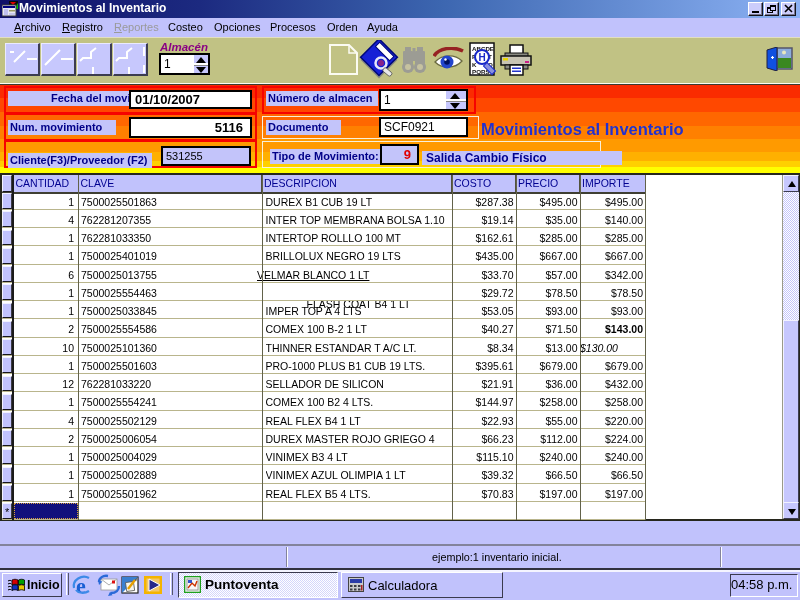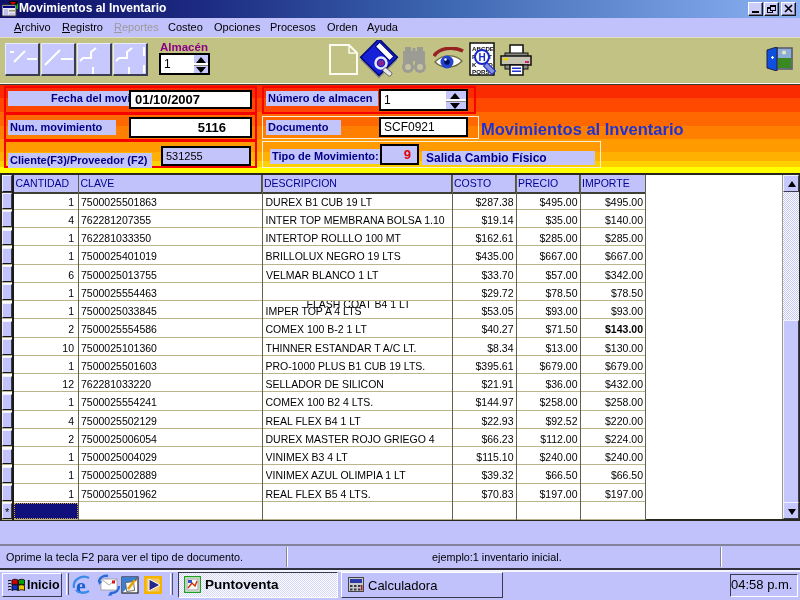--- a/index.html
+++ b/index.html
@@ -117,21 +117,21 @@
     </svg></div>
 <div class="abs navbtn" style="left:41px;top:43px;"><svg width="32" height="30">
       <path d="M3 21 L18 6 M19 15 L31 15" stroke="#fff" stroke-width="2" fill="none"></path>
     </svg></div>
 <div class="abs navbtn" style="left:77px;top:43px;"><svg width="32" height="30">
       <path d="M2 17 L5 14 L13 14 L13 8 L18 4 M15 23 L15 30" stroke="#fff" stroke-width="2" fill="none"></path>
     </svg></div>
 <div class="abs navbtn" style="left:113px;top:43px;"><svg width="32" height="30">
       <path d="M2 17 L5 14 L13 14 L13 8 L18 4 M15 23 L15 30 M30 3 L30 12 M30 21 L30 29" stroke="#fff" stroke-width="2" fill="none"></path>
     </svg></div>
-<div class="abs" id="lbl-almacen" style="top:41px;">Almacén</div>
+<div class="abs" id="lbl-almacen" style="top:41px;font-style:italic;">Almacén</div>
 <div class="abs" id="spin-almacen" style="top:53px;">
   <div class="val">1</div>
   <div style="position:absolute;right:0px;top:0px;width:14px;height:8.5px;background:#c6c7fd;border-bottom:1px solid #fff;">
       <div style="position:absolute;left:2px;top:2px;border-left:5px solid transparent;border-right:5px solid transparent;border-bottom:6px solid #000;"></div>
     </div>
   <div style="position:absolute;right:0px;bottom:0px;width:14px;height:8.5px;background:#c6c7fd;border-top:1px solid #888;">
       <div style="position:absolute;left:2px;top:1.5px;border-left:5px solid transparent;border-right:5px solid transparent;border-top:6px solid #000;"></div>
     </div>
 </div>
 <div class="abs" id="tb-icons" style="left:0;top:0;">
@@ -209,38 +209,38 @@
 <div class="abs redpanel" style="left:4px;top:86px;width:253px;height:82px;"></div>
 <div class="abs" style="left:6px;top:112px;width:249px;height:2.5px;background:#f60300;"></div>
 <div class="abs" style="left:6px;top:139px;width:249px;height:2.5px;background:#f60300;"></div>
 <div class="abs redpanel" style="left:262px;top:86px;width:214px;height:28px;"></div>
 <div class="abs litepanel" style="left:262px;top:116px;width:217px;height:23px;"></div>
 <div class="abs litepanel" style="left:262px;top:141px;width:339px;height:27px;"></div>
 
 <div class="abs flabel" style="left:8px;top:91px;width:122px;padding-left:43px;">Fecha del movimiento</div>
 <div class="abs winput" style="left:129px;top:90px;width:123px;height:19px;line-height:15px;padding-left:4px;">01/10/2007</div>
 <div class="abs flabel" style="left:8px;top:120px;width:108px;">Num. movimiento</div>
-<div class="abs winput" style="left:129px;top:117px;width:123px;height:21px;line-height:17px;padding-right:24px;text-align:right;">5116</div>
+<div class="abs winput" style="left:129px;top:117px;width:123px;height:21px;line-height:17px;padding-right:7px;text-align:right;">5116</div>
 <div class="abs flabel" style="left:8px;top:153px;width:144px;">Cliente(F3)/Proveedor (F2)</div>
 <div class="abs lavinput" style="left:161px;top:146px;width:90px;height:20px;line-height:16px;padding-left:3px;font-size:11px;">531255</div>
 
 <div class="abs flabel" style="left:266px;top:91px;width:112px;">Número de almacen</div>
 <div class="abs winput" style="left:379px;top:89px;width:89px;height:22px;line-height:18px;padding-left:3px;font-weight:normal;font-size:12px;">1
   <div style="position:absolute;right:0px;top:0px;width:20px;height:8.5px;background:#c6c7fd;border-bottom:1px solid #fff;">
       <div style="position:absolute;left:4px;top:2px;border-left:5px solid transparent;border-right:5px solid transparent;border-bottom:6px solid #000;"></div>
     </div>
   <div style="position:absolute;right:0px;bottom:0px;width:20px;height:8.5px;background:#c6c7fd;border-top:1px solid #888;">
       <div style="position:absolute;left:4px;top:1.5px;border-left:5px solid transparent;border-right:5px solid transparent;border-top:6px solid #000;"></div>
     </div>
 </div>
 <div class="abs flabel" style="left:266px;top:120px;width:75px;">Documento</div>
 <div class="abs winput" style="left:379px;top:117px;width:89px;height:20px;line-height:16px;padding-left:3px;font-weight:normal;font-size:12px;">SCF0921</div>
 <div class="abs flabel" style="left:270px;top:149px;">Tipo de Movimiento:</div>
 <div class="abs lavinput" style="left:380px;top:144px;width:39px;height:21px;line-height:17px;padding-right:6px;text-align:right;color:#e00000;font-weight:bold;font-size:13px;">9</div>
-<div class="abs" style="left:422px;top:151px;width:173px;height:14px;background:#c3c4fa;color:#000090;font-weight:bold;font-size:12px;line-height:14px;padding-left:4px;">Salida Cambio Físico</div>
+<div class="abs" style="left:422px;top:151px;width:200px;height:14px;background:#c3c4fa;color:#000090;font-weight:bold;font-size:12px;line-height:14px;padding-left:4px;">Salida Cambio Físico</div>
 <div class="abs" style="left:481px;top:120px;color:#2330cf;font-weight:bold;font-size:16.5px;">Movimientos al Inventario</div>
 
 <div class="abs" id="grid"></div>
 <div class="abs" id="gridinner" style="left:0;top:0;width:0;height:0;">
 <div class="abs selcell" style="left:2px;top:175px;width:10px;height:16.5px;"></div>
 <div class="abs gh" style="left:13.5px;top:175px;width:65.0px;">CANTIDAD</div>
 <div class="abs gh" style="left:78.5px;top:175px;width:183.5px;">CLAVE</div>
 <div class="abs gh" style="left:262px;top:175px;width:190px;">DESCRIPCION</div>
 <div class="abs gh" style="left:452px;top:175px;width:64px;">COSTO</div>
 <div class="abs gh" style="left:516px;top:175px;width:64px;">PRECIO</div>
@@ -274,21 +274,21 @@
 <div class="abs gcell" style="left:13.5px;top:247.25px;width:60.5px;text-align:right;">1</div>
 <div class="abs gcell" style="left:81.0px;top:247.25px;width:180.5px;">7500025401019</div>
 <div class="abs gcell" style="left:265.5px;top:247.25px;width:186px;">BRILLOLUX NEGRO 19 LTS</div>
 <div class="abs gcell" style="left:452px;top:247.25px;width:61.5px;text-align:right;">$435.00</div>
 <div class="abs gcell" style="left:516px;top:247.25px;width:61.5px;text-align:right;">$667.00</div>
 <div class="abs gcell" style="left:580px;top:247.25px;width:63.0px;text-align:right;">$667.00</div>
 <div class="abs rowline" style="left:2px;top:263.50px;width:643.5px;"></div>
 <div class="abs selcell" style="left:2px;top:266.00px;width:10px;height:15.75px;"></div>
 <div class="abs gcell" style="left:13.5px;top:265.50px;width:60.5px;text-align:right;">6</div>
 <div class="abs gcell" style="left:81.0px;top:265.50px;width:180.5px;">7500025013755</div>
-<div class="abs gcell" style="left:266px;top:265.50px;width:186px;">VELMAR BLANCO 1 LT</div>
+<div class="abs gcell" style="left:257px;top:265.50px;width:186px;text-decoration:underline;">VELMAR BLANCO 1 LT</div>
 <div class="abs gcell" style="left:452px;top:265.50px;width:61.5px;text-align:right;">$33.70</div>
 <div class="abs gcell" style="left:516px;top:265.50px;width:61.5px;text-align:right;">$57.00</div>
 <div class="abs gcell" style="left:580px;top:265.50px;width:63.0px;text-align:right;">$342.00</div>
 <div class="abs rowline" style="left:2px;top:281.75px;width:643.5px;"></div>
 <div class="abs selcell" style="left:2px;top:284.25px;width:10px;height:15.75px;"></div>
 <div class="abs gcell" style="left:13.5px;top:283.75px;width:60.5px;text-align:right;">1</div>
 <div class="abs gcell" style="left:81.0px;top:283.75px;width:180.5px;">7500025554463</div>
 <div class="abs gcell" style="left:265.5px;top:295px;width:186px;text-align:center;">FLASH COAT B4 1 LT</div>
 <div class="abs gcell" style="left:452px;top:283.75px;width:61.5px;text-align:right;">$29.72</div>
 <div class="abs gcell" style="left:516px;top:283.75px;width:61.5px;text-align:right;">$78.50</div>
@@ -309,21 +309,21 @@
 <div class="abs gcell" style="left:452px;top:320.25px;width:61.5px;text-align:right;">$40.27</div>
 <div class="abs gcell" style="left:516px;top:320.25px;width:61.5px;text-align:right;">$71.50</div>
 <div class="abs gcell" style="left:580px;top:320.25px;width:63.0px;text-align:right;font-weight:bold;">$143.00</div>
 <div class="abs rowline" style="left:2px;top:336.50px;width:643.5px;"></div>
 <div class="abs selcell" style="left:2px;top:339.00px;width:10px;height:15.75px;"></div>
 <div class="abs gcell" style="left:13.5px;top:338.50px;width:60.5px;text-align:right;">10</div>
 <div class="abs gcell" style="left:81.0px;top:338.50px;width:180.5px;">7500025101360</div>
 <div class="abs gcell" style="left:265.5px;top:338.50px;width:186px;">THINNER ESTANDAR T A/C LT.</div>
 <div class="abs gcell" style="left:452px;top:338.50px;width:61.5px;text-align:right;">$8.34</div>
 <div class="abs gcell" style="left:516px;top:338.50px;width:61.5px;text-align:right;">$13.00</div>
-<div class="abs gcell" style="left:580px;top:338.50px;width:63.0px;text-align:right;">$130.00</div>
+<div class="abs gcell" style="left:580px;top:338.50px;width:63.0px;text-align:left;font-style:italic;">$130.00</div>
 <div class="abs rowline" style="left:2px;top:354.75px;width:643.5px;"></div>
 <div class="abs selcell" style="left:2px;top:357.25px;width:10px;height:15.75px;"></div>
 <div class="abs gcell" style="left:13.5px;top:356.75px;width:60.5px;text-align:right;">1</div>
 <div class="abs gcell" style="left:81.0px;top:356.75px;width:180.5px;">7500025501603</div>
 <div class="abs gcell" style="left:265.5px;top:356.75px;width:186px;">PRO-1000 PLUS B1 CUB 19 LTS.</div>
 <div class="abs gcell" style="left:452px;top:356.75px;width:61.5px;text-align:right;">$395.61</div>
 <div class="abs gcell" style="left:516px;top:356.75px;width:61.5px;text-align:right;">$679.00</div>
 <div class="abs gcell" style="left:580px;top:356.75px;width:63.0px;text-align:right;">$679.00</div>
 <div class="abs rowline" style="left:2px;top:373.00px;width:643.5px;"></div>
 <div class="abs selcell" style="left:2px;top:375.50px;width:10px;height:15.75px;"></div>
@@ -340,21 +340,21 @@
 <div class="abs gcell" style="left:265.5px;top:393.25px;width:186px;">COMEX 100 B2 4 LTS.</div>
 <div class="abs gcell" style="left:452px;top:393.25px;width:61.5px;text-align:right;">$144.97</div>
 <div class="abs gcell" style="left:516px;top:393.25px;width:61.5px;text-align:right;">$258.00</div>
 <div class="abs gcell" style="left:580px;top:393.25px;width:63.0px;text-align:right;">$258.00</div>
 <div class="abs rowline" style="left:2px;top:409.50px;width:643.5px;"></div>
 <div class="abs selcell" style="left:2px;top:412.00px;width:10px;height:15.75px;"></div>
 <div class="abs gcell" style="left:13.5px;top:411.50px;width:60.5px;text-align:right;">4</div>
 <div class="abs gcell" style="left:81.0px;top:411.50px;width:180.5px;">7500025502129</div>
 <div class="abs gcell" style="left:265.5px;top:411.50px;width:186px;">REAL FLEX B4 1 LT</div>
 <div class="abs gcell" style="left:452px;top:411.50px;width:61.5px;text-align:right;">$22.93</div>
-<div class="abs gcell" style="left:516px;top:411.50px;width:61.5px;text-align:right;">$92.52</div>
+<div class="abs gcell" style="left:516px;top:411.50px;width:61.5px;text-align:right;">$55.00</div>
 <div class="abs gcell" style="left:580px;top:411.50px;width:63.0px;text-align:right;">$220.00</div>
 <div class="abs rowline" style="left:2px;top:427.75px;width:643.5px;"></div>
 <div class="abs selcell" style="left:2px;top:430.25px;width:10px;height:15.75px;"></div>
 <div class="abs gcell" style="left:13.5px;top:429.75px;width:60.5px;text-align:right;">2</div>
 <div class="abs gcell" style="left:81.0px;top:429.75px;width:180.5px;">7500025006054</div>
 <div class="abs gcell" style="left:265.5px;top:429.75px;width:186px;">DUREX MASTER ROJO GRIEGO 4</div>
 <div class="abs gcell" style="left:452px;top:429.75px;width:61.5px;text-align:right;">$66.23</div>
 <div class="abs gcell" style="left:516px;top:429.75px;width:61.5px;text-align:right;">$112.00</div>
 <div class="abs gcell" style="left:580px;top:429.75px;width:63.0px;text-align:right;">$224.00</div>
 <div class="abs rowline" style="left:2px;top:446.00px;width:643.5px;"></div>
@@ -400,21 +400,20 @@
       <div style="position:absolute;left:4px;top:5px;border-left:4px solid transparent;border-right:4px solid transparent;border-bottom:6px solid #000;"></div>
     </div>
 <div class="abs sbtn" style="top:320px;left:783px;height:184px;"></div>
 <div class="abs sbtn" style="top:502px;left:783px;">
       <div style="position:absolute;left:4px;top:6px;border-left:4px solid transparent;border-right:4px solid transparent;border-top:6px solid #000;"></div>
     </div>
 </div>
 
 <div class="abs" style="left:0;top:521px;width:800px;height:23px;background:#c1c2fc;"></div>
 <div class="abs" id="statusbar">
-  <div class="abs" style="left:6px;top:5px;">Oprime la tecla F2 para ver el tipo de documento.</div>
   <div class="abs" style="left:286px;top:1px;width:2px;height:20px;border-left:1px solid #83839b;border-right:1px solid #fff;"></div>
   <div class="abs" style="left:432px;top:5px;">ejemplo:1 inventario inicial.</div>
   <div class="abs" style="left:720px;top:1px;width:2px;height:20px;border-left:1px solid #83839b;border-right:1px solid #fff;"></div>
 </div>
 
 <div class="abs" id="taskbar"></div>
 <div class="abs tkraised" style="left:2px;top:573px;width:60px;height:24px;">
   <div class="abs" id="winflag" style="left:5px;top:3px;width:17px;height:15px;">
       <svg width="18" height="16" viewBox="0 0 18 16" style="position:absolute">
 <g stroke="#000" stroke-width="0.8">

